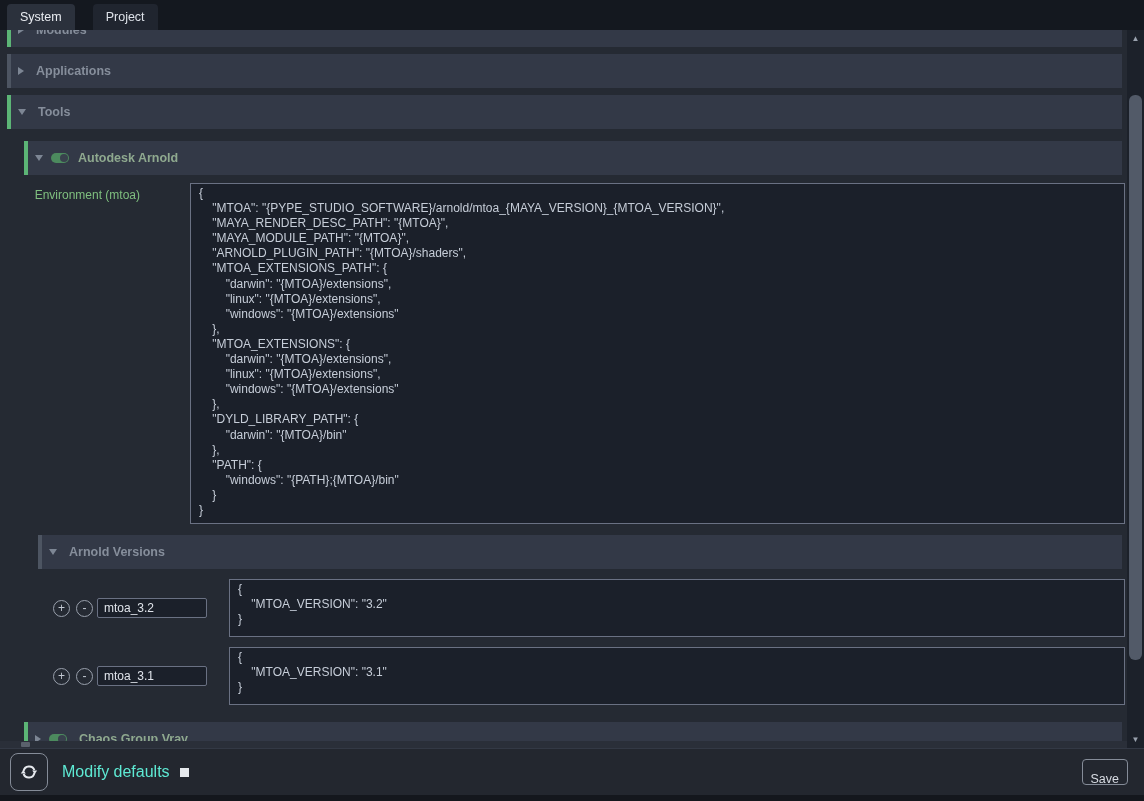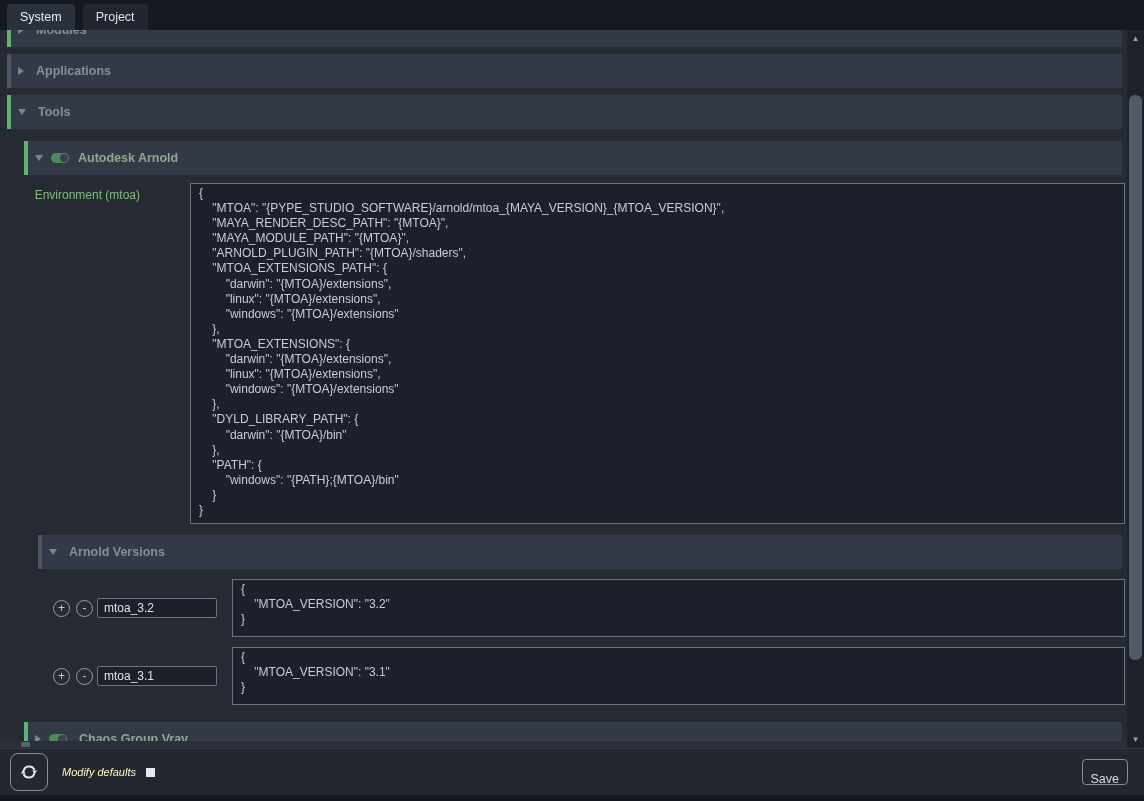--- a/index.html
+++ b/index.html
@@ -4,21 +4,21 @@
 <style>
   * { margin:0; padding:0; box-sizing:border-box; }
   html,body { background:#14171d; }
   .window {
     position:relative; width:1144px; height:801px; overflow:hidden;
     background:#252a33; font-family:"Liberation Sans", sans-serif;
   }
   
   .tabbar {
     position:absolute; top:0; left:0; right:0; height:30px;
-    background:#14181f; display:flex; align-items:flex-end; padding-left:7px; gap:8px;
+    background:#14181f; display:flex; align-items:flex-end; padding-left:7px; gap:18px;
   }
   .tab {
     height:26px; padding:0 13px; display:flex; align-items:center;
     font-size:12.5px; color:#dde1e8; background:#20252f; border-radius:4px 4px 0 0;
     cursor:pointer;
   }
   .tab.active { background:#2b313c; color:#e9ecf1; }
   
   .viewport {
     position:absolute; top:30px; left:0; width:1127px; height:711px;
@@ -62,23 +62,23 @@
   }
   
   .ver-row { display:flex; align-items:center; padding-left:53px; margin-top:10px; }
   .circ {
     width:17px; height:17px; border-radius:50%; border:1px solid #99a0ac;
     color:#c3c9d3; font-size:12px; line-height:15px; text-align:center;
     background:transparent; flex:none; margin-right:6px; cursor:pointer;
   }
   .circ.minus { margin-right:4px; }
   .ver-input {
-    width:120px; height:20px; background:#1b202a; border:1px solid #6a7183;
+    width:110px; height:20px; background:#1b202a; border:1px solid #6a7183;
     border-radius:2px; color:#dfe3ea; font-size:12px; padding:1px 6px;
-    margin-right:15px; flex:none; font-family:"Liberation Sans", sans-serif;
+    margin-right:22px; flex:none; font-family:"Liberation Sans", sans-serif;
   }
   .ver-box { min-height:58px; align-self:stretch; }
   
   .vscroll {
     position:absolute; top:30px; right:0; width:17px; height:718px; background:#1c212a;
   }
   .vscroll .arrow {
     position:absolute; left:0; width:100%; text-align:center;
     font-size:8px; color:#9aa2ae; cursor:pointer;
   }
@@ -99,21 +99,21 @@
   .footer {
     position:absolute; top:748px; left:0; right:0; height:47px;
     background:#23272f; border-top:1px solid #333945;
     display:flex; align-items:center; padding:0 16px 0 10px;
   }
   .refresh-btn {
     width:38px; height:38px; border:1px solid #858c98; border-radius:8px;
     background:transparent; display:flex; align-items:center; justify-content:center;
     cursor:pointer; flex:none;
   }
-  .modify-label { margin-left:14px; font-size:11px; color:#fef9c3;font-style:italic; }
+  .modify-label { margin-left:14px; font-size:16px; color:#5eead4; }
   .modify-check {
     width:9px; height:9px; background:#e6e9ed; margin-left:10px; cursor:pointer; flex:none;
   }
   .footer-spacer { flex:1; }
   .save-btn {
     min-width:36px; height:25px; border:1px solid #858c98; border-radius:4px;
     background:transparent; color:#d8dce3; font-size:12.5px; padding:12px 8px;
     cursor:pointer; font-family:"Liberation Sans", sans-serif;
   }
   .bottom-strip {

